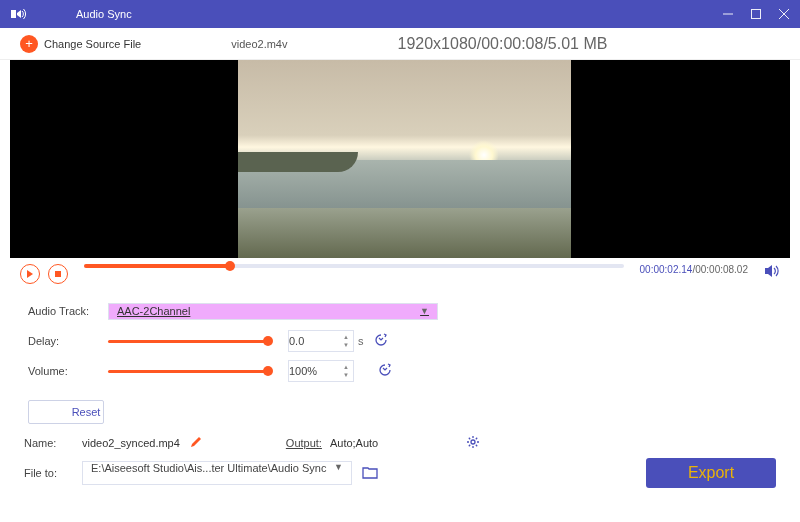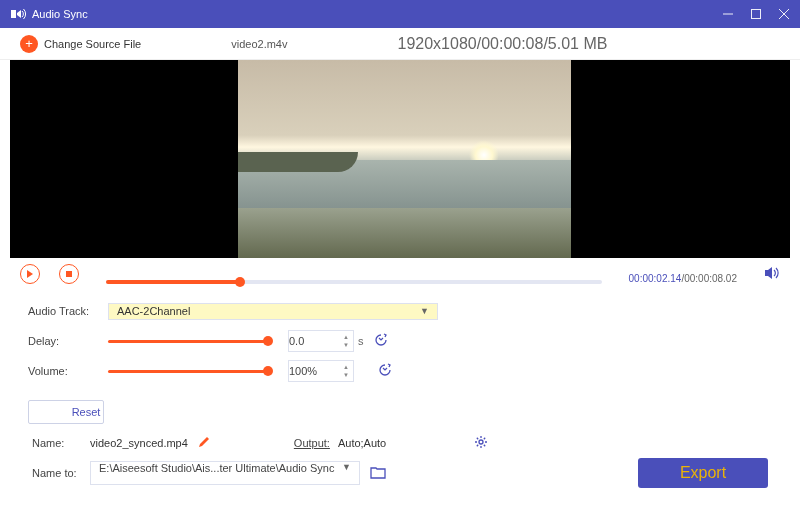--- a/index.html
+++ b/index.html
@@ -1,53 +1,53 @@
 <!DOCTYPE html>
 <html><head>
 <meta charset="utf-8">
 <style>
 * { margin:0; padding:0; box-sizing:border-box; font-family:"Segoe UI",Arial,sans-serif; }
 body { width:800px; height:522px; background:#fff; overflow:hidden; }
-.titlebar { height:28px; background:#4a4fba; display:flex; align-items:center; padding:0 10px; color:#fff; font-size:11px; }
+.titlebar { height:28px; background:#4a4fba; display:flex; align-items:center; padding:0 10px; color:#fff; font-size:11px;gap:44px; }
 .titlebar .logo { width:16px; height:16px; margin-right:6px; display:flex; align-items:center; }
 .titlebar .wincontrols { margin-left:auto; display:flex; gap:16px; }
 .titlebar .wincontrols span { cursor:pointer; opacity:.9; width:12px; height:12px; display:flex; align-items:center; justify-content:center; }
 .toolbar { height:32px; background:#fff; border-bottom:1px solid #eee; display:flex; align-items:center; padding:0 20px; font-size:11px; color:#444; }
 .change-btn { display:flex; align-items:center; gap:6px; cursor:pointer; color:#333; }
 .change-btn .plus { width:18px; height:18px; border-radius:50%; background:#ff5722; color:#fff; display:flex; align-items:center; justify-content:center; font-size:13px; line-height:1; }
 .toolbar .fname { margin-left:90px; color:#555; }
 .toolbar .meta { margin-left:110px; color:#666; font-size:16px; }
 .preview { height:198px; background:#000; position:relative; margin:0 10px; }
 .preview .frame { position:absolute; left:228px; top:0; width:333px; height:198px; background:linear-gradient(to bottom,#c7bba7 0%,#d9d0bb 38%,#fff7e0 44%,#bfc4b9 52%,#7e8f8d 70%,#9ea99c 82%,#6c7460 100%); }
 .preview .sun { position:absolute; right:72px; top:80px; width:30px; height:30px; background:radial-gradient(circle,#fff 0%,#fff8d0 40%,rgba(255,248,208,0) 70%); }
 .preview .sea { position:absolute; left:0; right:0; top:100px; height:60px; background:linear-gradient(to bottom,#a9b4ad,#7d8b88); }
 .preview .beach { position:absolute; left:0; right:0; bottom:0; height:50px; background:linear-gradient(to bottom,#9aa18e,#63694f); }
 .preview .coast { position:absolute; left:0; top:92px; width:120px; height:20px; background:#5a6350; border-radius:0 0 30px 0; }
-.playrow { display:flex; align-items:flex-end; padding:6px 20px; gap:19px; }
+.playrow { display:flex; align-items:flex-start; padding:6px 20px; gap:8px; }
 .circ-btn { width:20px; height:20px; border:1.5px solid #ff5722; border-radius:50%; display:flex; align-items:center; justify-content:center; cursor:pointer; }
 .circ-btn svg { display:block; }
 .progress { flex:1; height:4px; background:#e3e6f2; border-radius:2px; position:relative; margin:0 8px; }
 .progress .fill { position:absolute; left:0; top:0; bottom:0; width:27%; background:#ff5722; border-radius:2px; }
 .progress .thumb { position:absolute; left:27%; top:50%; width:10px; height:10px; background:#ff5722; border-radius:50%; transform:translate(-50%,-50%); }
 .timecode { font-size:10px; color:#666; }
 .timecode .cur { color:#4a4fba; }
 .vol-icon { color:#4a4fba; margin-left:8px; }
 .controls { padding:6px 28px 0; }
 .row { display:flex; align-items:center; height:30px; font-size:11px; color:#444; }
 .row .lbl { width:80px; }
-.select { width:330px; height:17px; border:1px solid #dde1ee; background:#fef9c3; display:flex; align-items:center; padding:0 8px; font-size:11px; color:#333; justify-content:space-between; cursor:pointer; }
+.select { width:330px; height:17px; border:1px solid #dde1ee; background:#f0abfc; display:flex; align-items:center; padding:0 8px; font-size:11px; color:#333; justify-content:space-between; cursor:pointer;text-decoration:underline; }
 .slider { width:160px; height:3px; background:#ff5722; border-radius:2px; position:relative; }
 .slider .thumb { position:absolute; right:-5px; top:50%; width:10px; height:10px; background:#ff5722; border-radius:50%; transform:translateY(-50%); }
 .numbox { margin-left:20px; width:66px; height:22px; border:1px solid #dde1ee; display:flex; align-items:center; }
 .numbox .val { flex:1; text-align:left; padding-right:4px; font-size:11px; }
 .numbox .spin { width:14px; display:flex; flex-direction:column; font-size:6px; color:#888; line-height:1; align-items:center; gap:2px; }
 .unit { margin-left:4px; font-size:11px; color:#666; }
 .reset-ic { margin-left:10px; color:#4a4fba; cursor:pointer; }
 .reset-btn { margin:14px 0 0 0; width:76px; height:24px; border:1px solid #cdd2e6; background:#fff; color:#4a4fba; font-size:11px; border-radius:2px; cursor:pointer;padding-left:40px; }
-.bottom { padding:4px 32px 0; font-size:11px; color:#444; }
+.bottom { padding:4px 24px 0; font-size:11px; color:#444; }
 .brow { display:flex; align-items:center; height:30px; }
 .brow .lbl { width:58px; }
 .name-val { color:#333; margin-right:10px; }
 .edit-ic { color:#ff5722; cursor:pointer; }
 .output-lbl { margin-left:84px; margin-right:8px;text-decoration:underline; }
 .output-val { color:#333; }
 .gear-ic { color:#4a4fba; margin-left:88px; cursor:pointer; }
 .saveto-sel { width:270px; height:24px; border:1px solid #dde1ee; display:flex; align-items:flex-start; padding:0 8px; justify-content:space-between; font-size:11px; background:#fff; cursor:pointer; }
 .folder-ic { color:#4a4fba; margin-left:10px; cursor:pointer; }
 .export-btn { margin-left:auto; width:130px; height:30px; background:#4a4fba; color:#eab308; border:none; border-radius:3px; font-size:16px; cursor:pointer; }
@@ -192,21 +192,21 @@
     <span class="output-lbl">Output:</span>
     <span class="output-val">Auto;Auto</span>
     <span class="gear-ic">
       <svg width="14" height="14" viewBox="0 0 14 14">
           <circle cx="7" cy="7" r="2" fill="none" stroke="#4a4fba" stroke-width="1.3"></circle>
           <path d="M7 1v2M7 11v2M1 7h2M11 7h2M2.8 2.8l1.4 1.4M9.8 9.8l1.4 1.4M11.2 2.8L9.8 4.2M4.2 9.8l-1.4 1.4" stroke="#4a4fba" stroke-width="1.3"></path>
         </svg>
     </span>
   </div>
   <div class="brow">
-    <span class="lbl">Name to:</span>
+    <span class="lbl">File to:</span>
     <div class="saveto-sel">
       <span>E:\Aiseesoft Studio\Ais...ter Ultimate\Audio Sync</span>
       <span class="caret">▼</span>
     </div>
     <span class="folder-ic">
       <svg width="16" height="13" viewBox="0 0 16 13">
           <path d="M1 2h5l1 1h8v9H1z" fill="none" stroke="#4a4fba" stroke-width="1.3"></path>
         </svg>
     </span>
     <button class="export-btn">Export</button>

